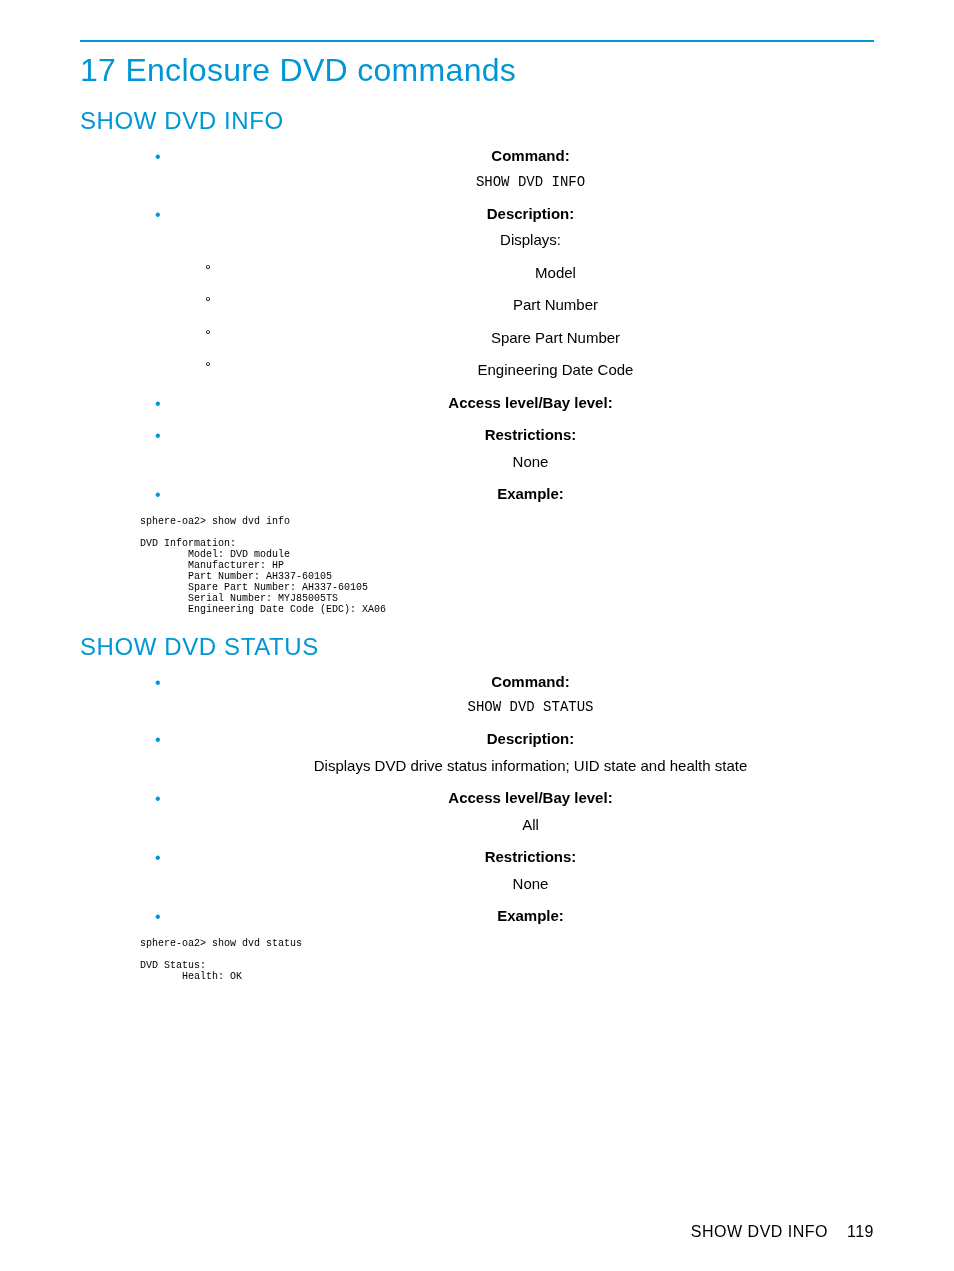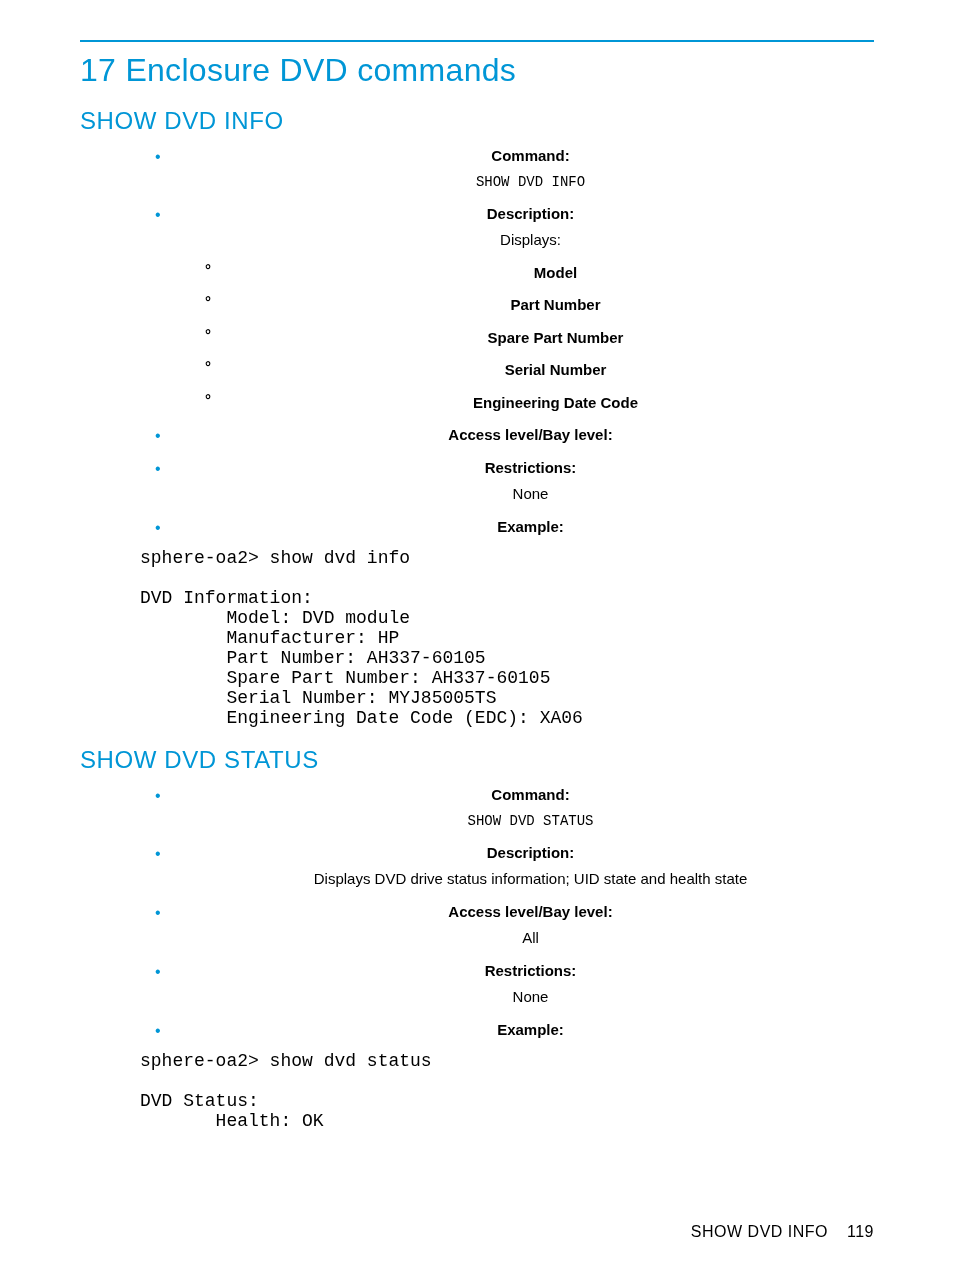--- a/index.html
+++ b/index.html
@@ -58,21 +58,20 @@
   ul.sub {
     list-style: none;
     padding-left: 18px;
     margin: 6px 0;
   }
   ul.sub > li {
     position: relative;
     padding-left: 32px;
     margin: 10px 0;
     font-size: 15px;
-    font-weight: bold;
   }
   ul.sub > li::before {
     content: "°";
     color: #000;
     position: absolute;
     left: 0;
     top: -3px;
     font-size: 15px;
   }
   .label {
@@ -84,21 +83,21 @@
     font-weight: normal;
   }
   .mono {
     font-family: "Courier New", monospace;
     font-size: 14px;
     display: block;
     margin-top: 4px;
   }
   pre {
     font-family: "Courier New", monospace;
-    font-size: 18px;
+    font-size: 10px;
     margin: 6px 0 10px 60px;
     white-space: pre;
   }
   .footer {
     position: absolute;
     bottom: 30px;
     right: 80px;
     font-size: 16px;
     letter-spacing: 0.5px;
   }
@@ -119,21 +118,20 @@
       <span class="label">Command:</span>
       <span class="mono">SHOW DVD INFO</span>
     </li>
     <li>
       <span class="label">Description:</span>
       <span class="val">Displays:</span>
       <ul class="sub">
         <li>Model</li>
         <li>Part Number</li>
         <li>Spare Part Number</li>
-        <li>Serial Number</li>
         <li>Engineering Date Code</li>
       </ul>
     </li>
     <li>
       <span class="label">Access level/Bay level:</span>
     </li>
     <li>
       <span class="label">Restrictions:</span>
       <span class="val">None</span>
     </li>

